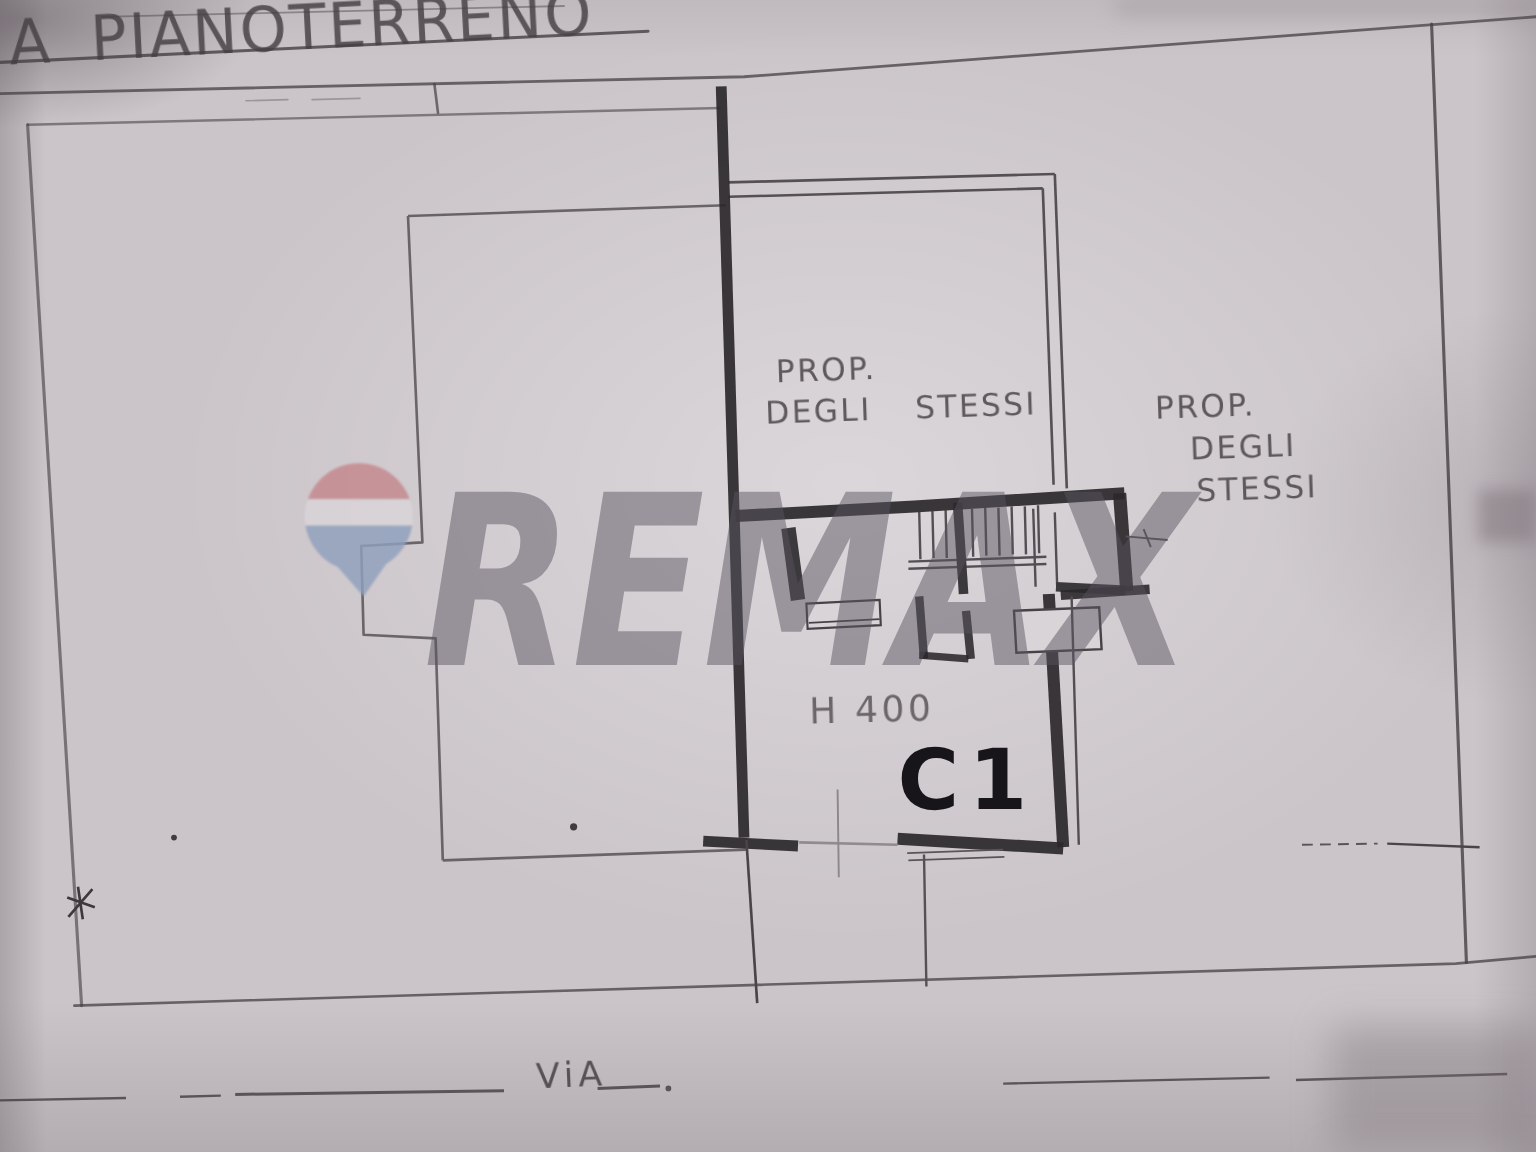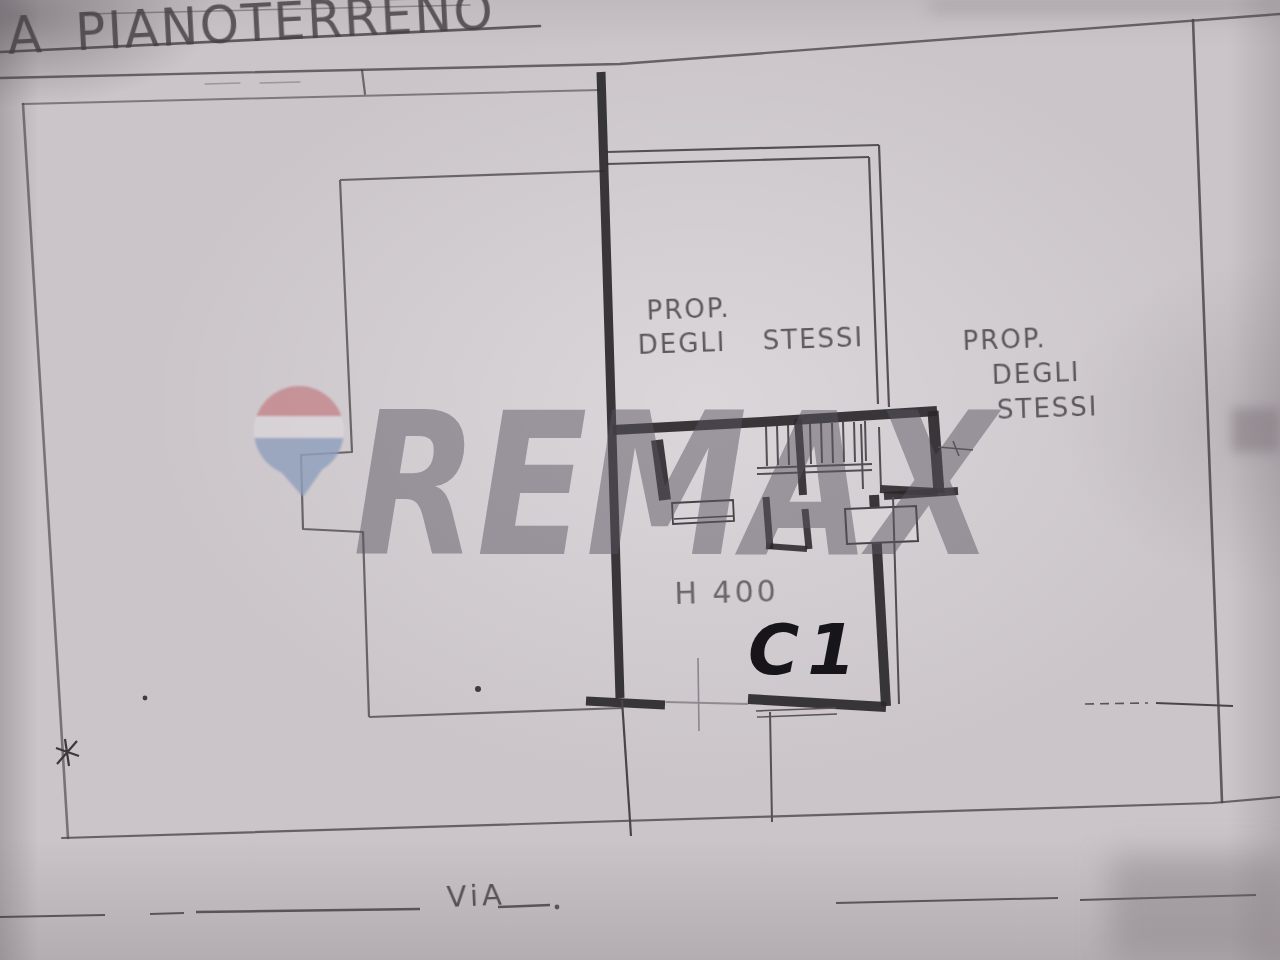--- a/index.html
+++ b/index.html
@@ -30,21 +30,21 @@
   .prop-left{left:636px;top:294px;font-size:26px;letter-spacing:2px;transform:rotate(-2deg);line-height:34px}
   .prop-left .l1{margin-left:10px}
   .prop-left .l2{word-spacing:26px}
   .prop-right{left:962px;top:324px;font-size:26px;letter-spacing:2px;transform:rotate(-2deg);line-height:35px}
   .prop-right .l2{margin-left:28px}
   .prop-right .l3{margin-left:32px}
   .hnote{left:674px;top:578px;font-size:30px;letter-spacing:3px;transform:rotate(-1.5deg);opacity:.72}
   .via{left:446px;top:882px;font-size:29px;letter-spacing:4px;transform:rotate(-2.5deg);opacity:.85}
   .unit-label{
     position:absolute;left:748px;top:615px;font-size:70px;font-weight:bold;
-    letter-spacing:8px;color:var(--label-ink);line-height:1;filter:blur(0.3px);font-style:italic;
+    letter-spacing:8px;color:var(--label-ink);line-height:1;filter:blur(0.3px);
   }
   .watermark{position:absolute;left:0;top:0;width:1280px;height:820px;pointer-events:none}
   .wm-text{
     position:absolute;left:353px;top:387px;font-size:198px;line-height:1;
     font-weight:900;font-style:oblique;letter-spacing:-2px;
     color:var(--watermark-gray);opacity:.48;transform:scaleX(.82);transform-origin:left top;
     filter:blur(0.6px);white-space:nowrap;
   }
   .wm-balloon{position:absolute;left:250px;top:378px;opacity:.82;filter:blur(0.8px)}
   .patch{position:absolute;pointer-events:none}

